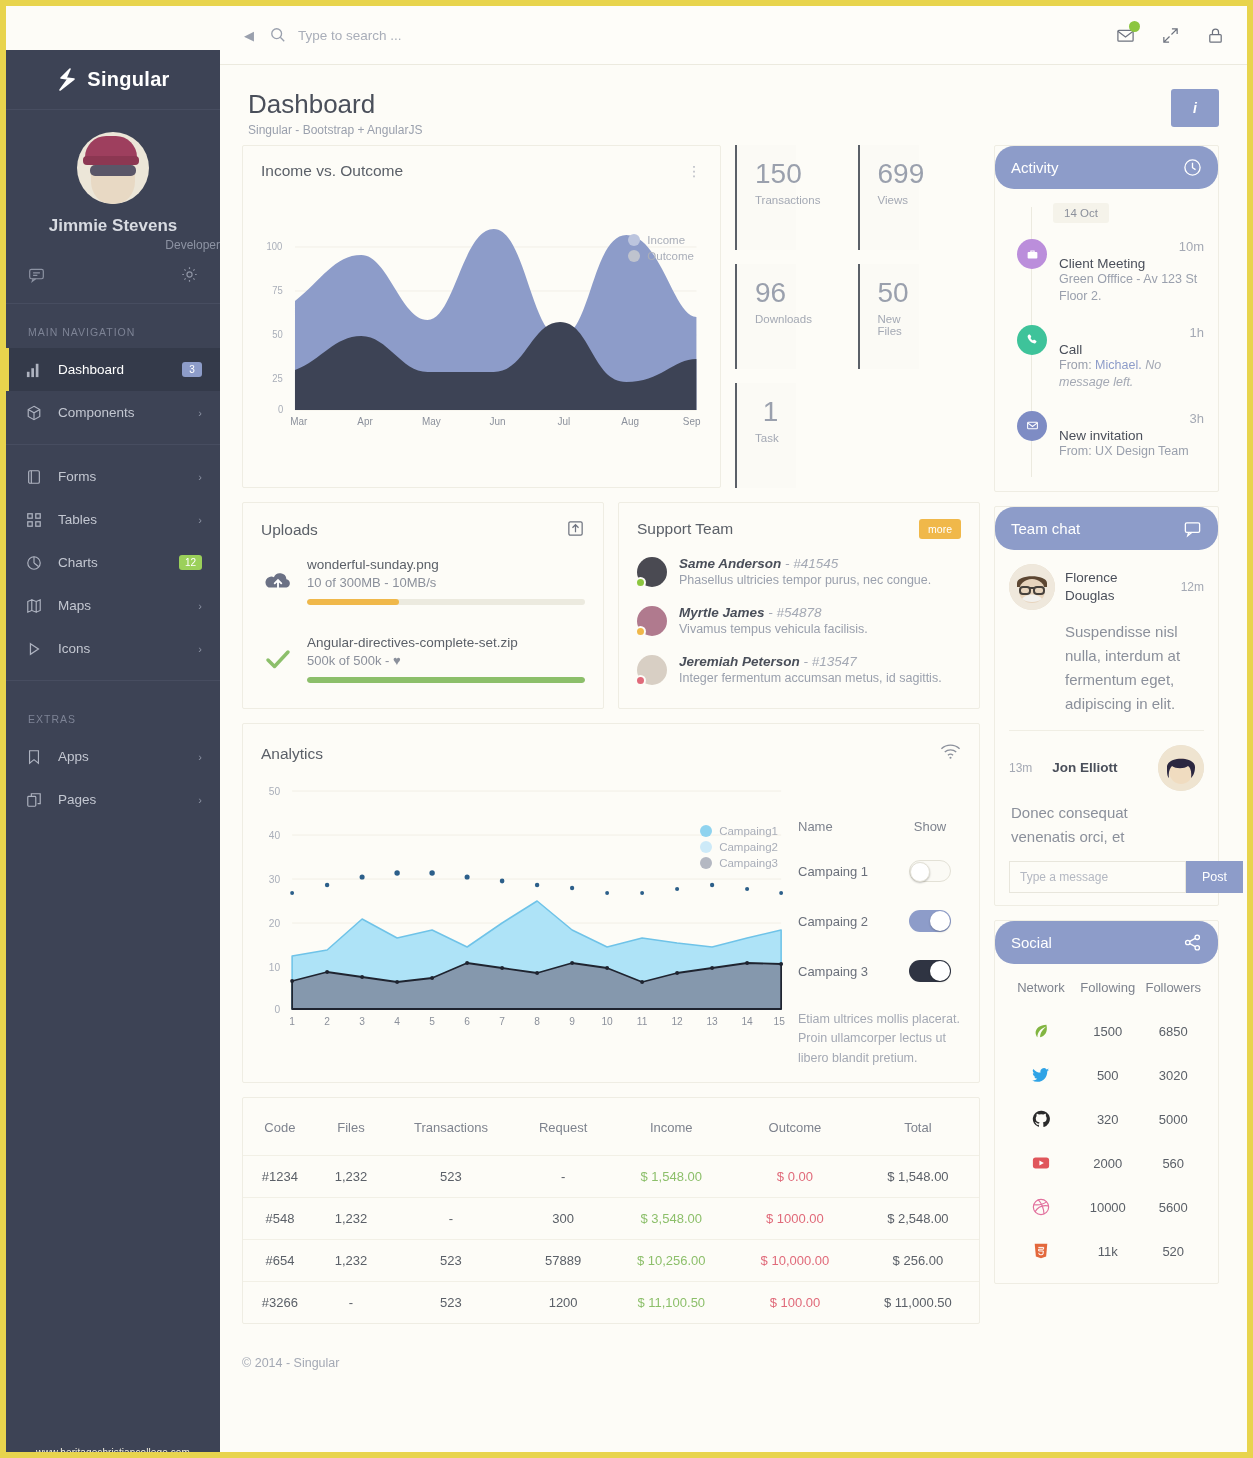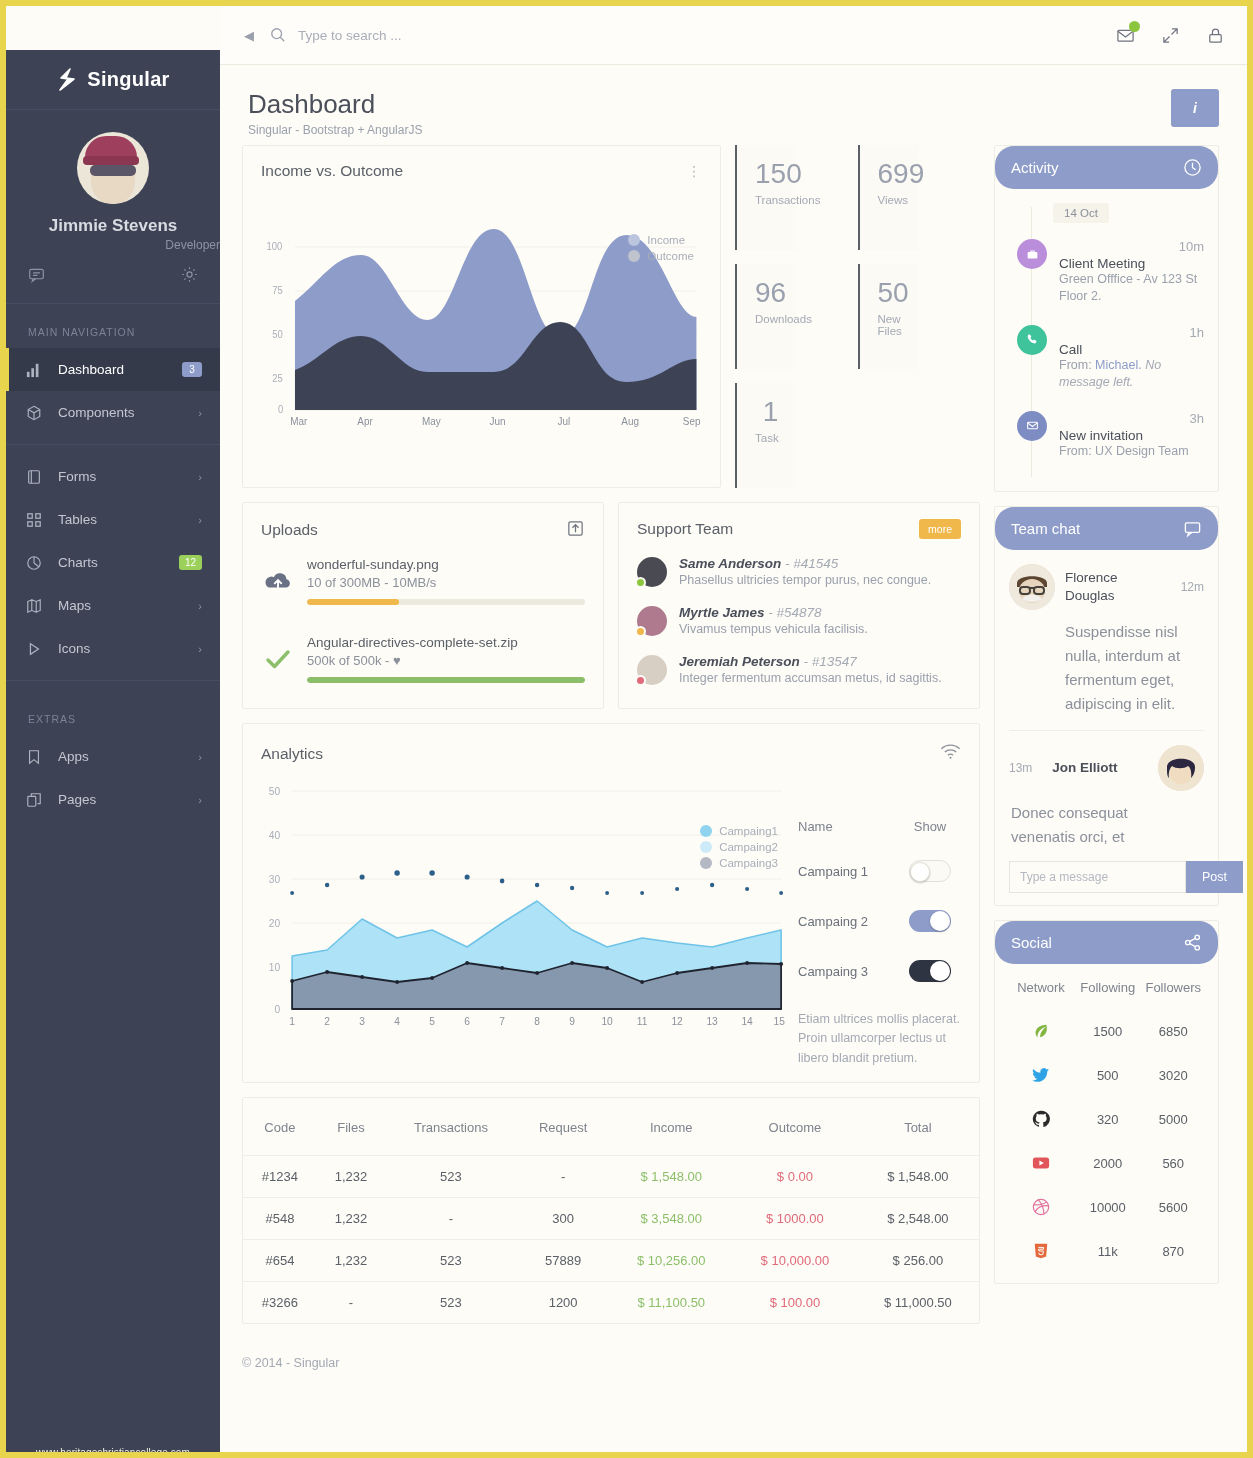--- a/index.html
+++ b/index.html
@@ -898,21 +898,21 @@
               <span class="c">5600</span>
             </div>
             <div class="soc-r">
               <span class="a">
                   <svg width="18" height="18" viewBox="0 0 20 20">
                     <path d="M3 2h14l-1.3 14.2L10 18l-5.7-1.8z" fill="#e3683c"></path>
                     <path d="M7 6h6l-.2 2H7.3l.2 2h5.1l-.4 3.6L10 14.3l-2.2-.7-.15-1.6" fill="none" stroke="#fff" stroke-width="1.1"></path>
                   </svg>
                 </span>
               <span class="b">11k</span>
-              <span class="c">870</span>
+              <span class="c">520</span>
             </div>
           </div>
         </div>
       </div>
     </div>
 
     <div class="footer">© 2014 - Singular</div>
   </main>
 </div>
 

